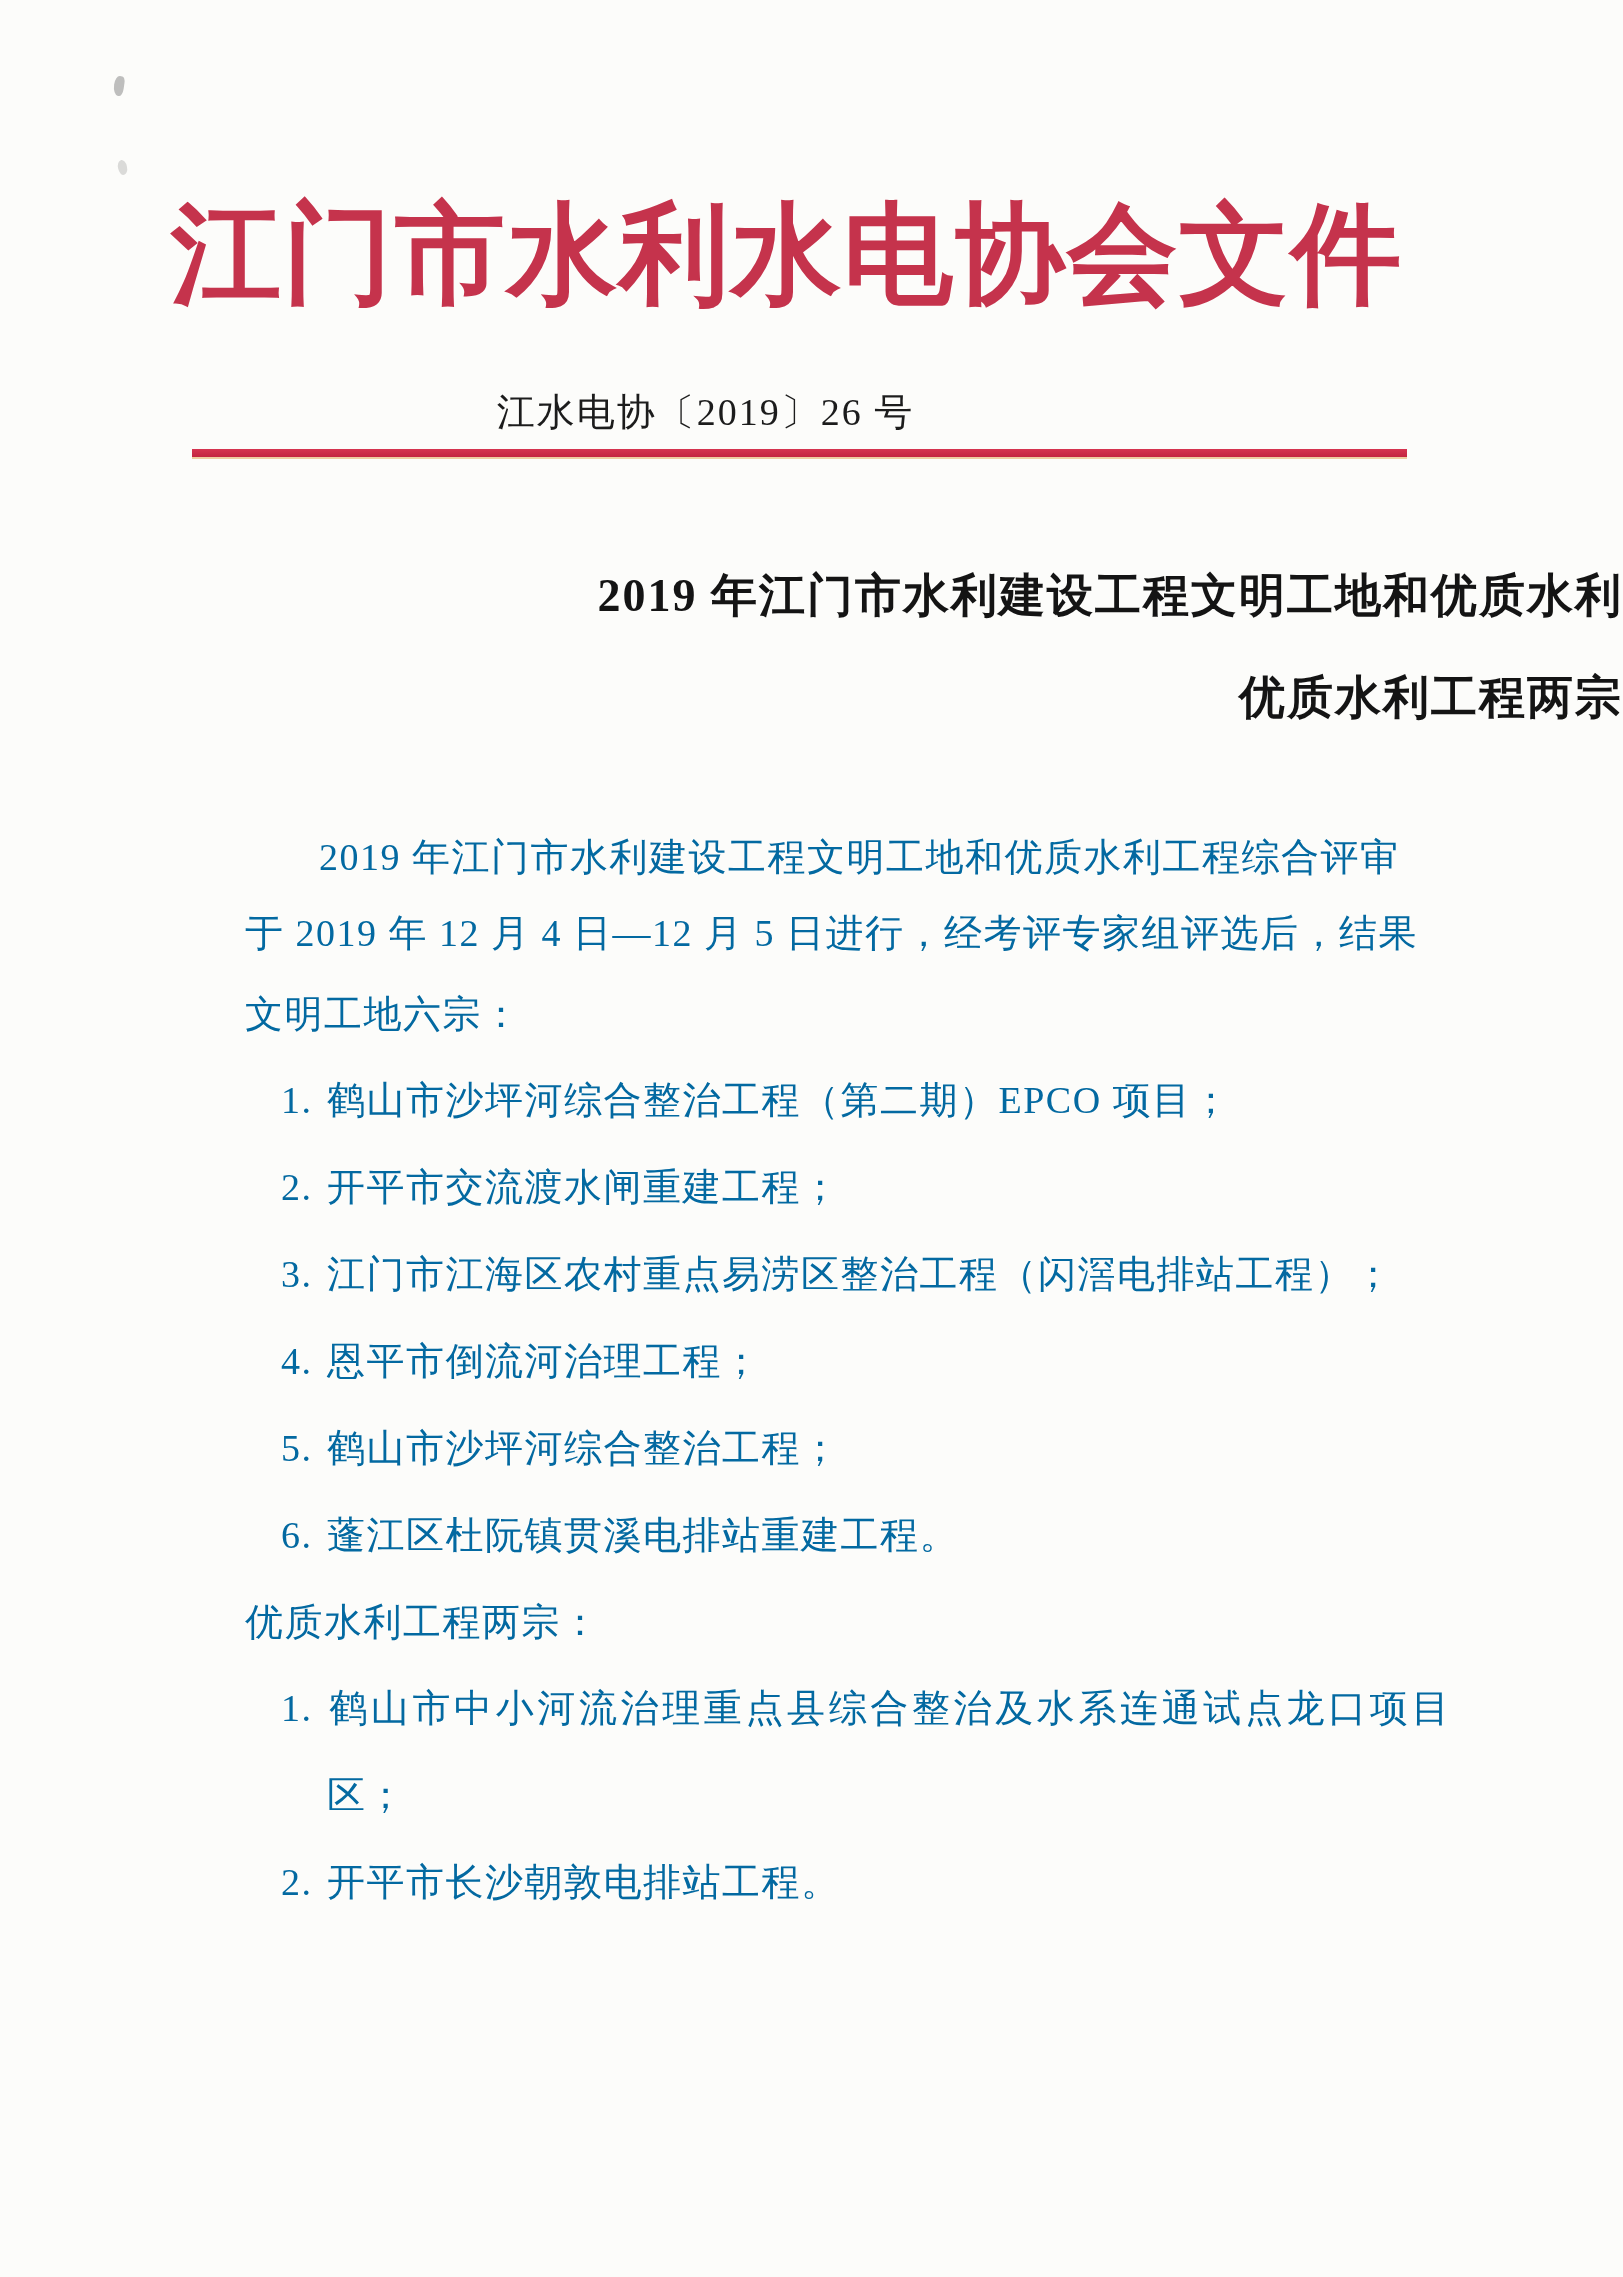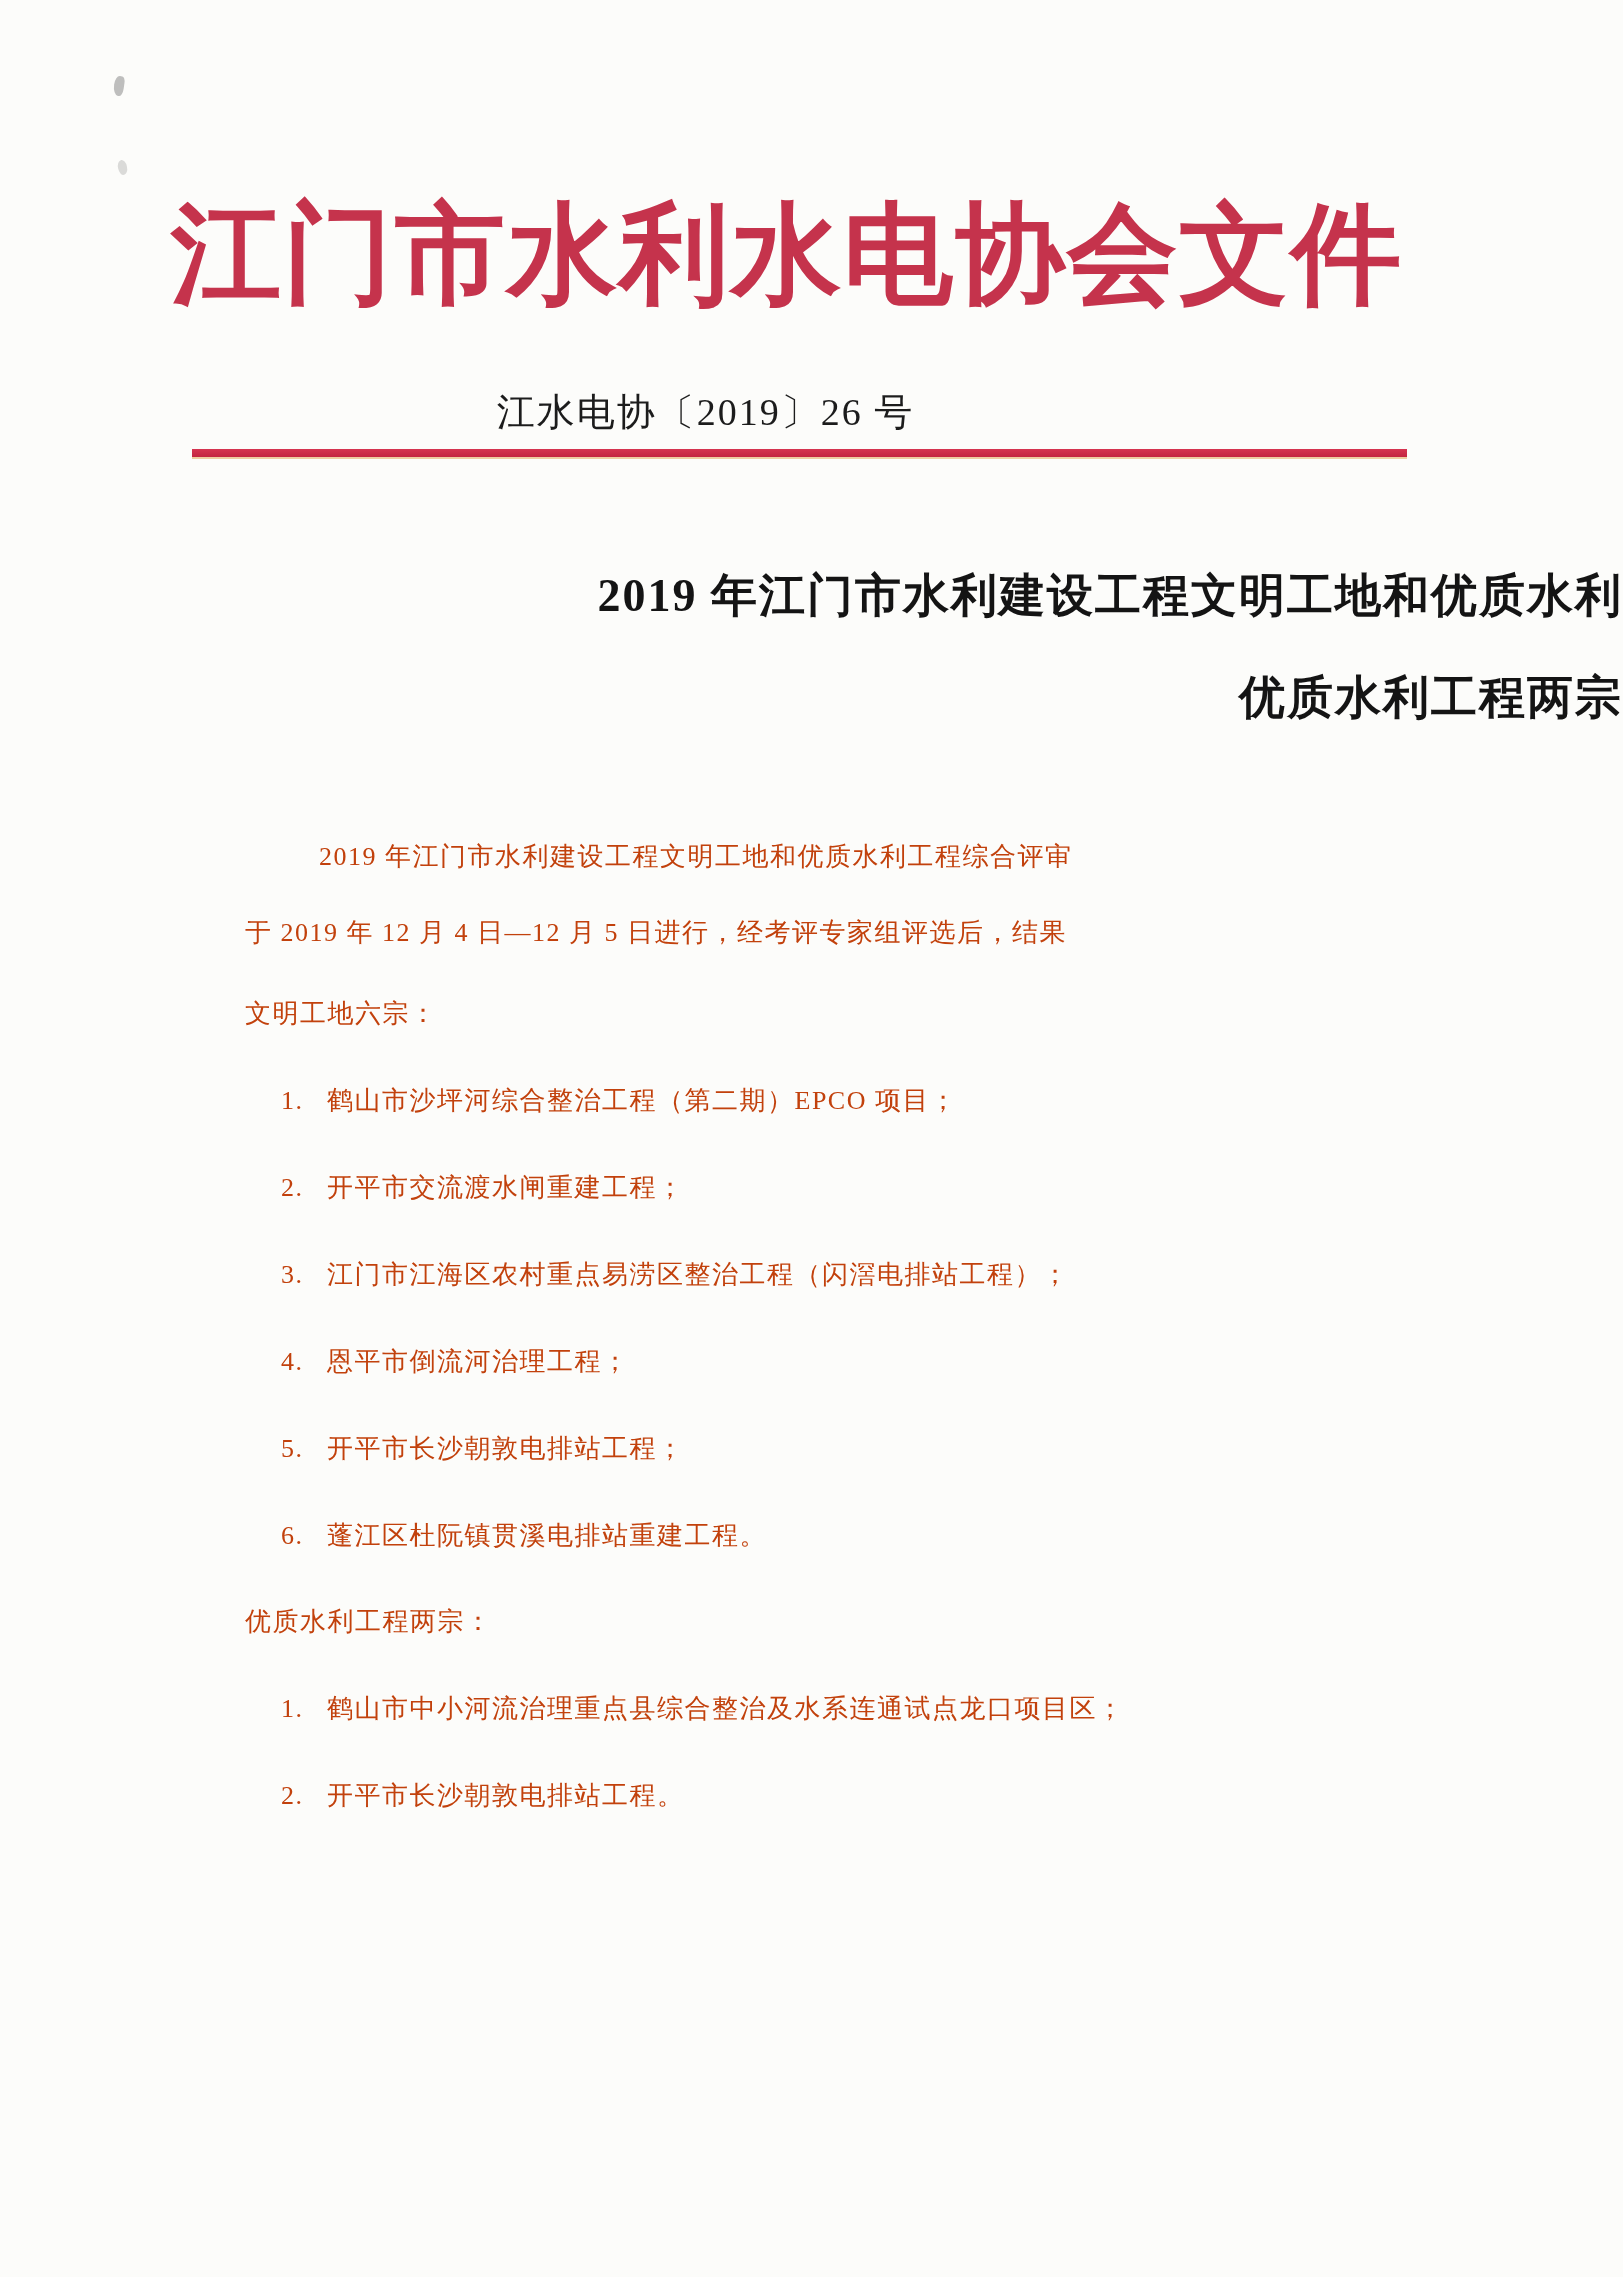--- a/index.html
+++ b/index.html
@@ -57,21 +57,21 @@
     margin:0;
     text-align:right;
     font-size:46px;line-height:102px;
     font-weight:700;color:#141414;
     letter-spacing:2px;
   }
   .doc-title .t-line{display:block;white-space:nowrap;}
 
   .body{
     position:absolute;top:819px;left:245px;width:1206px;
-    font-size:26px;color:#c2410c;
+    font-size:38px;color:#0369a1;
     letter-spacing:1.5px;
   }
   .intro-line{line-height:76px;white-space:nowrap;}
   .intro-line.indent{text-indent:74px;}
   .sec-heading{line-height:86px;white-space:nowrap;}
   .list{margin:0;padding:0;list-style:none;}
   .list-item{
     margin-left:36px;
     padding-left:46px;
     text-indent:-46px;
@@ -115,21 +115,21 @@
       <li class="list-item">
         <span class="num">2.</span><span>开平市交流渡水闸重建工程；</span>
       </li>
       <li class="list-item">
         <span class="num">3.</span><span>江门市江海区农村重点易涝区整治工程（闪滘电排站工程）；</span>
       </li>
       <li class="list-item">
         <span class="num">4.</span><span>恩平市倒流河治理工程；</span>
       </li>
       <li class="list-item">
-        <span class="num">5.</span><span>开平市长沙朝敦电排站工程；</span>
+        <span class="num">5.</span><span>鹤山市沙坪河综合整治工程；</span>
       </li>
       <li class="list-item">
         <span class="num">6.</span><span>蓬江区杜阮镇贯溪电排站重建工程。</span>
       </li>
     </ol>
 
     <div class="sec-heading">优质水利工程两宗：</div>
 
     <ol class="list">
       <li class="list-item">

